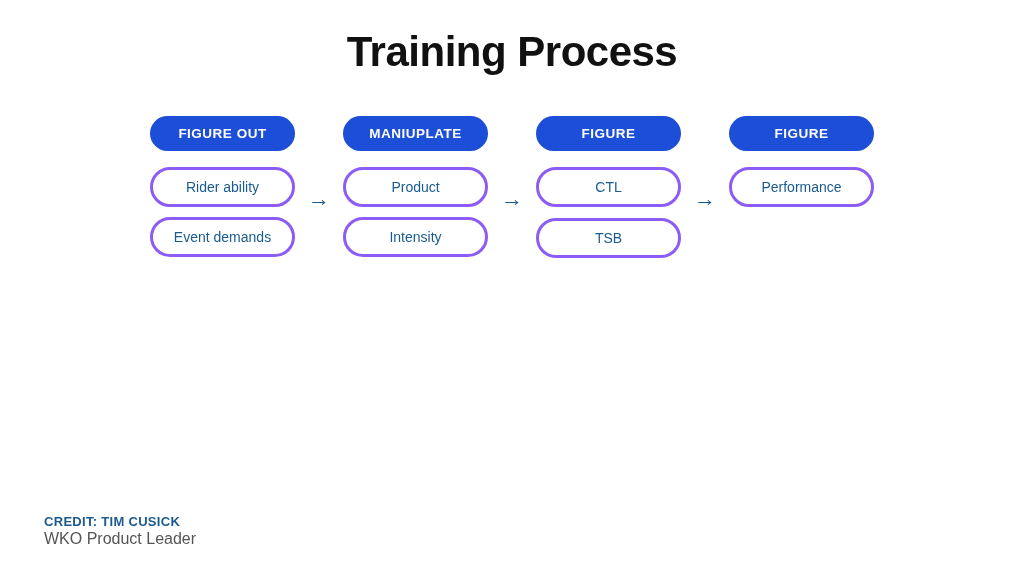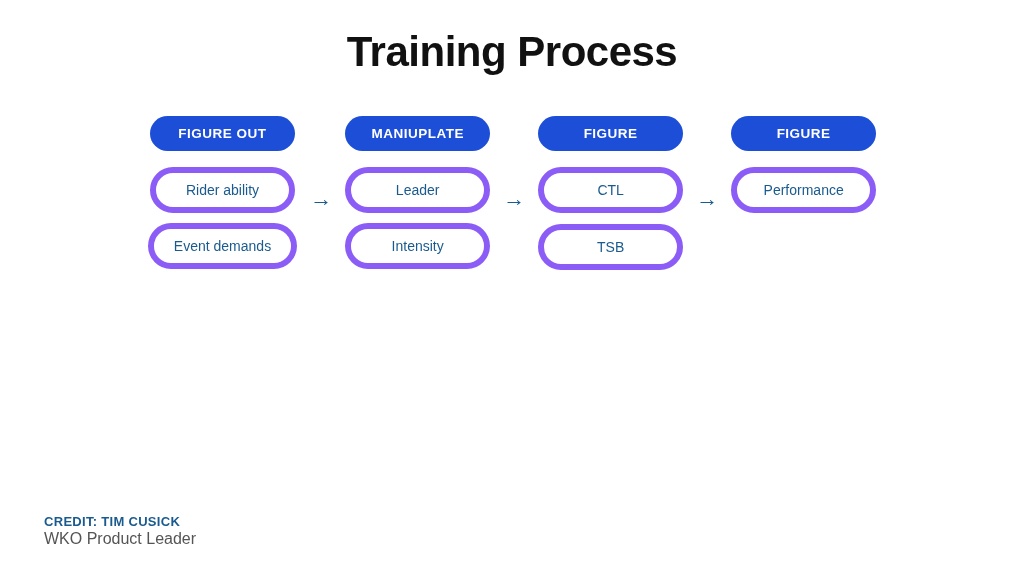--- a/index.html
+++ b/index.html
@@ -61,21 +61,21 @@
 
     .items-group {
       display: flex;
       flex-direction: column;
       align-items: center;
       gap: 10px;
       margin-top: 8px;
     }
 
     .item-pill {
-      border: 6px solid #8b5cf6;
+      border: 3px solid #8b5cf6;
       color: #1a5b8f;
       border-radius: 28px;
       padding: 9px 20px;
       font-size: 14px;
       text-align: center;
       background: #ffffff;
       white-space: nowrap;
     }
 
     .item-pill.wide {
@@ -137,21 +137,21 @@
       </div>
     </div>
 
     <div class="arrow-col">
       <span class="arrow">→</span>
     </div>
 
     <div class="column">
       <div class="header-btn">MANIUPLATE</div>
       <div class="items-group">
-        <div class="item-pill wide">Leader</div>
+        <div class="item-pill wide">Product</div>
         <div class="item-pill wide">Intensity</div>
       </div>
     </div>
 
     <div class="arrow-col">
       <span class="arrow">→</span>
     </div>
 
     <div class="column">
       <div class="header-btn">FIGURE</div>

